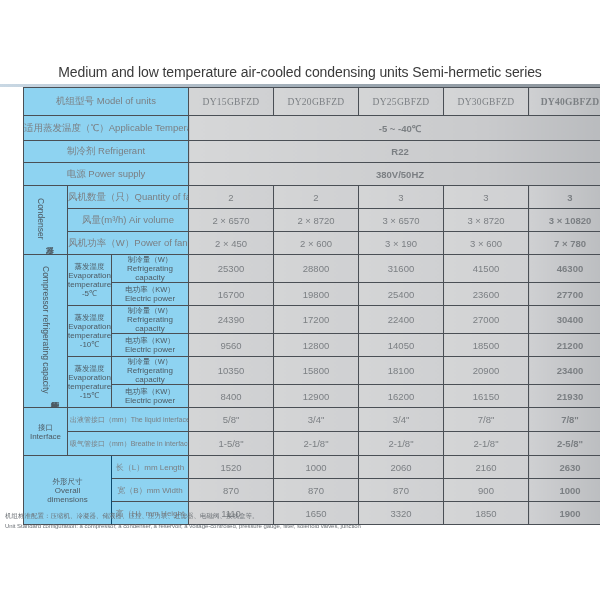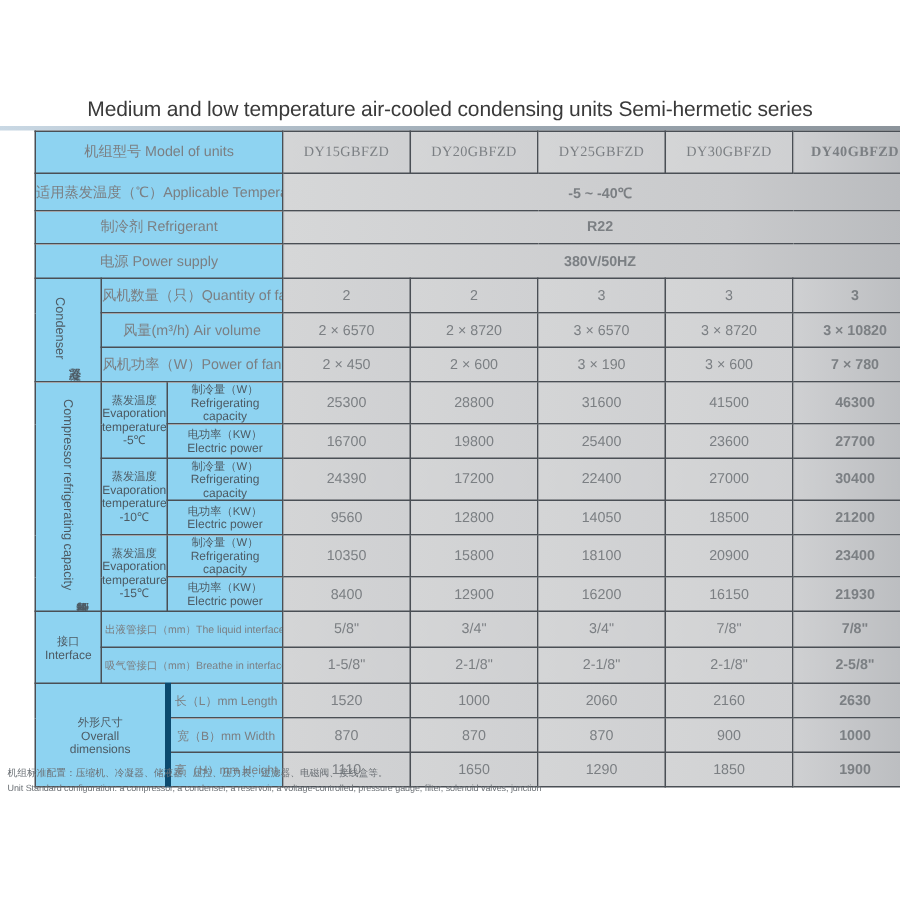--- a/index.html
+++ b/index.html
@@ -231,21 +231,21 @@
   <tr style="height:24px">
     <td class="lbl lbl-l small" colspan="2" style="padding-left:2px;font-size:7px;">吸气管接口（mm）Breathe in interface</td>
     <td class="val">1-5/8"</td>
     <td class="val">2-1/8"</td>
     <td class="val">2-1/8"</td>
     <td class="val">2-1/8"</td>
     <td class="val val-last">2-5/8"</td>
   </tr>
 
   <tr style="height:23px">
-    <td class="lbl" colspan="2" rowspan="3" style="border-right:4px solid #0c4a6e;">
+    <td class="lbl" colspan="2" rowspan="3" style="border-right:1px solid #0c4a6e;">
       <span class="stack">外形尺寸</span>
       <span class="stack en">Overall</span>
       <span class="stack en">dimensions</span>
     </td>
     <td class="lbl" style="font-size:8px;">长（L）mm Length</td>
     <td class="val">1520</td>
     <td class="val">1000</td>
     <td class="val">2060</td>
     <td class="val">2160</td>
     <td class="val val-last">2630</td>
@@ -255,21 +255,21 @@
     <td class="val">870</td>
     <td class="val">870</td>
     <td class="val">870</td>
     <td class="val">900</td>
     <td class="val val-last">1000</td>
   </tr>
   <tr style="height:23px">
     <td class="lbl" style="font-size:8px;">高（H）mm Height</td>
     <td class="val">1110</td>
     <td class="val">1650</td>
-    <td class="val">1290</td>
+    <td class="val">3320</td>
     <td class="val">1850</td>
     <td class="val val-last">1900</td>
   </tr>
 </tbody>
   </table>
 
 <div class="notes">
   <div>机组标准配置：压缩机、冷凝器、储液器、压控、压力表、过滤器、电磁阀、接线盒等。</div>
   <div class="en">Unit Standard configuration: a compressor, a condenser, a reservoir, a voltage-controlled, pressure gauge, filter, solenoid valves, junction</div>
 </div>

